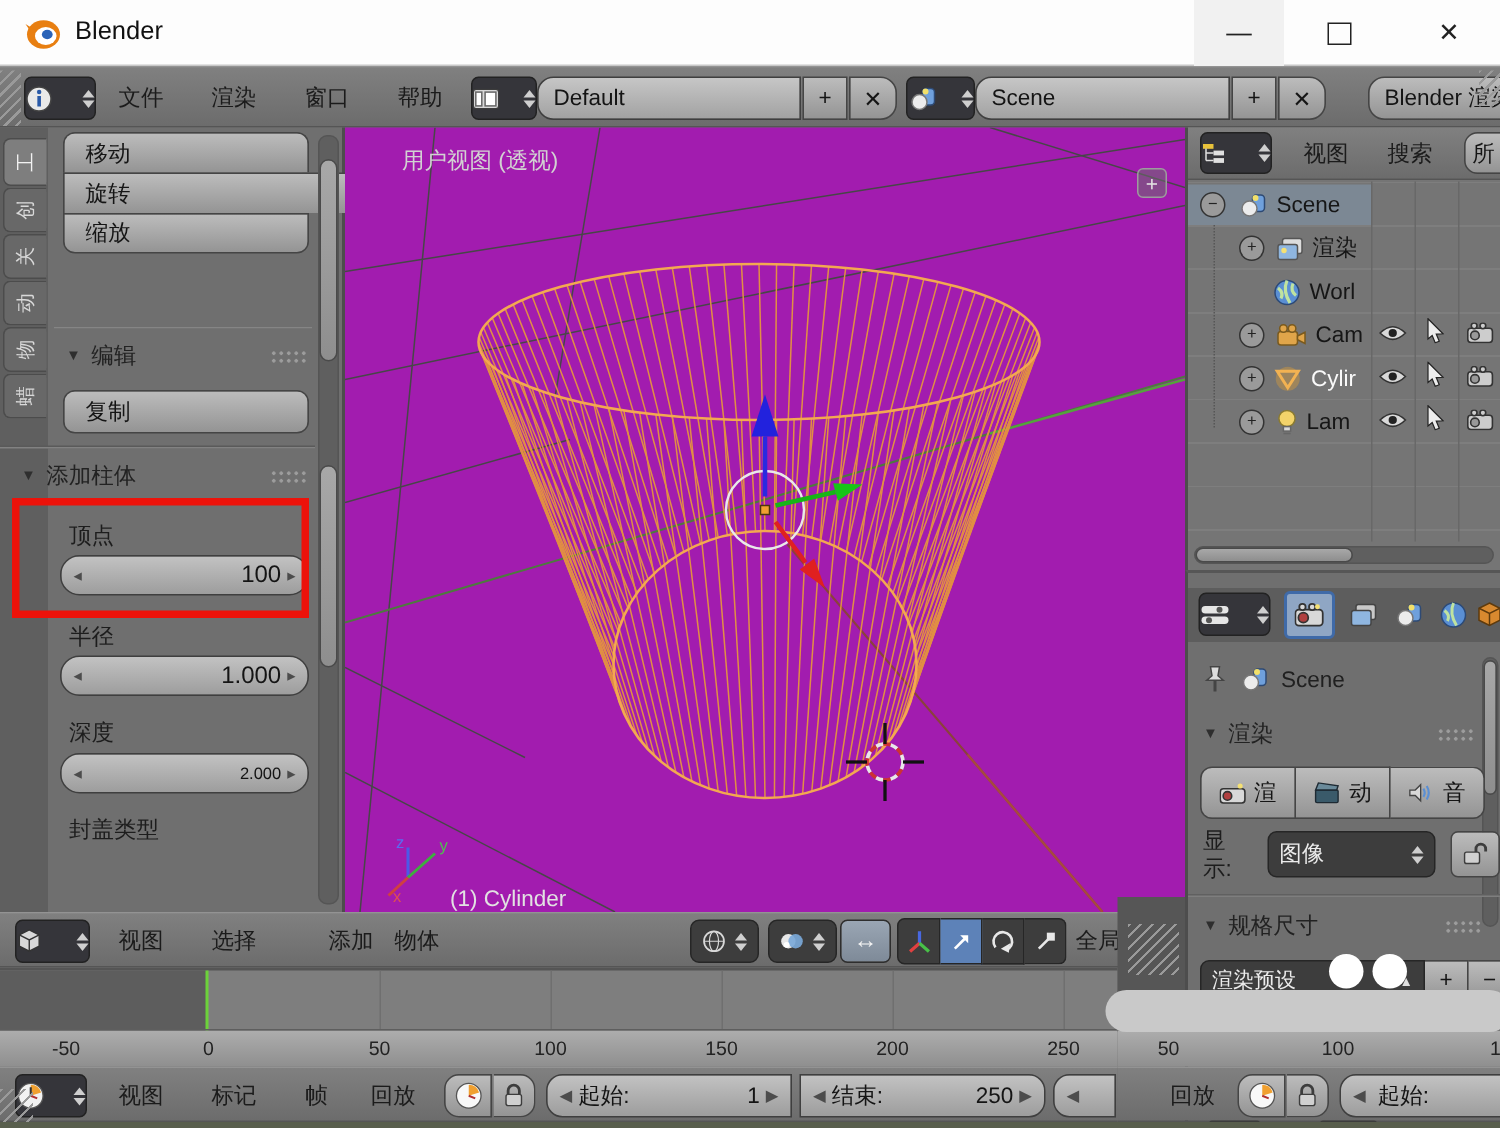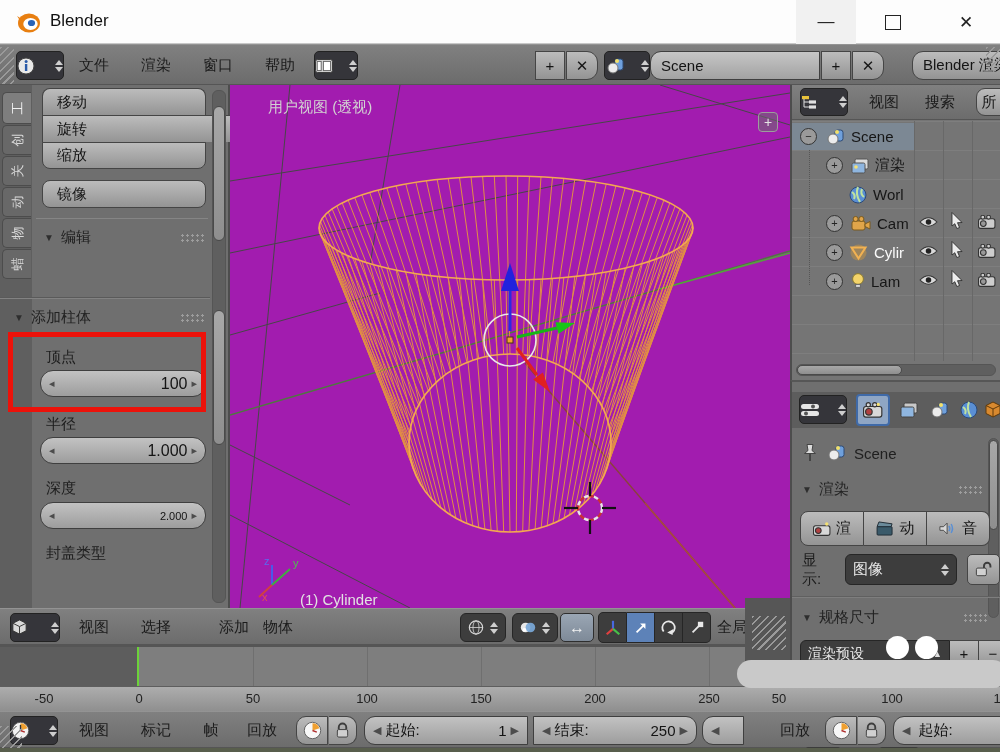--- a/index.html
+++ b/index.html
@@ -91,20 +91,23 @@
       <svg width="18" height="14" viewBox="0 0 18 14">
         <rect x="0.5" y="0.5" width="17" height="13" rx="2" fill="#d7d7d7" stroke="#3c3c3c"></rect>
           <rect x="2.2" y="2.4" width="4" height="9.2" fill="#fff" stroke="#666"></rect>
           <rect x="8.4" y="2.4" width="7.2" height="9.2" fill="#fff" stroke="#666"></rect>
       </svg>
       <span class="ud">
           <i class="u"></i>
           <i class="dn"></i>
         </span>
     </div>
+    <div class="abs" style="left:358px;top:6px;width:176px;height:29px;background:linear-gradient(#c6c6c6,#a2a2a2);border:1px solid #3f3f3f;border-radius:11px 0 0 11px;display:flex;align-items:center;padding:0 10px;font-size:15px;color:#141414;">
+        <span>Default</span>
+      </div>
     <div class="abs btn" style="left:535px;top:6px;width:30px;height:29px;border-radius:0;">
         <span>+</span>
       </div>
     <div class="abs btn" style="left:566px;top:6px;width:32px;height:29px;border-radius:0 11px 11px 0;">
         <span>✕</span>
       </div>
 
     <div class="abs dselect" style="left:604px;top:6px;width:46px;height:29px;">
       <svg width="20" height="16" viewBox="0 0 20 16">
         <rect x="10" y="1" width="8" height="11" rx="2.5" fill="#6fa0dc" stroke="#2e4a74"></rect>
@@ -155,30 +158,30 @@
 
     <div class="abs btn" style="left:42px;top:3px;width:164px;height:27px;border-radius:8px 8px 0 0;border-bottom:none;justify-content:flex-start;padding-left:14px;">
         <span>移动</span>
       </div>
     <div class="abs btn" style="left:42px;top:30px;width:192px;height:27px;border-radius:0;border-bottom:none;justify-content:flex-start;padding-left:14px;">
         <span>旋转</span>
       </div>
     <div class="abs btn" style="left:42px;top:57px;width:164px;height:27px;border-radius:0 0 8px 8px;justify-content:flex-start;padding-left:14px;">
         <span>缩放</span>
       </div>
-    <div class="abs btn" style="left:42px;top:95px;width:164px;height:28px;border-radius:8px;justify-content:flex-start;padding-left:14px;">
-        <span>镜像</span>
-      </div>
 
     <div class="abs" style="left:36px;top:133px;width:172px;height:1px;background:#585858;border-bottom:1px solid #858585;"></div>
     <div class="abs hdr" style="left:44px;top:140px;width:160px;height:24px;">
       <span class="tri">▼</span>
       <span>编辑</span>
       <span class="gripdots"></span>
     </div>
+    <div class="abs btn" style="left:42px;top:175px;width:164px;height:29px;border-radius:8px;justify-content:flex-start;padding-left:14px;">
+        <span>复制</span>
+      </div>
 
     <div class="abs" style="left:0px;top:212px;width:210px;height:2px;background:#5a5a5a;border-bottom:1px solid #828282;"></div>
     <div class="abs hdr" style="left:14px;top:220px;width:190px;height:24px;">
       <span class="tri">▼</span>
       <span>添加柱体</span>
       <span class="gripdots"></span>
     </div>
 
     <span class="abs" style="left:46px;top:263px;font-size:15px;color:#1d1d1d;">顶点</span>
     <div class="abs pill" style="left:40px;top:285px;width:166px;height:27px;">

